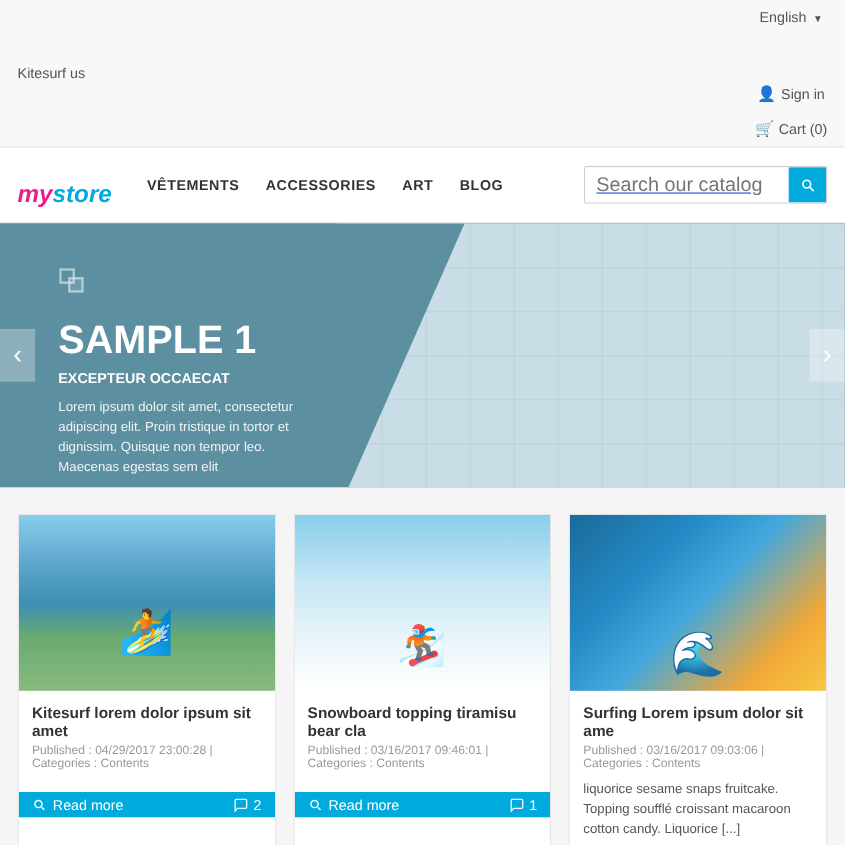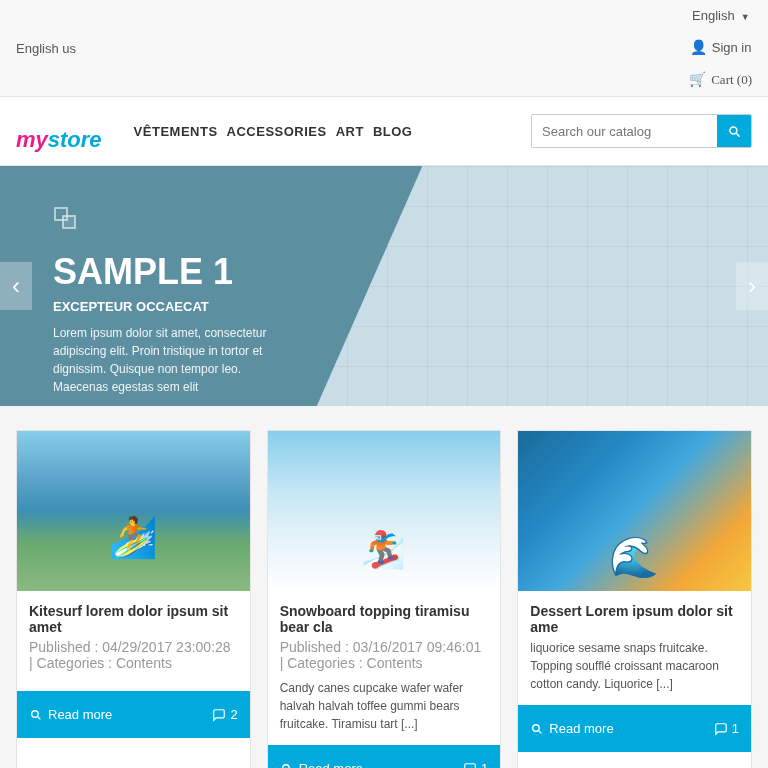--- a/index.html
+++ b/index.html
@@ -12,53 +12,54 @@
       display: flex;
       justify-content: space-between;
       align-items: center;
       padding: 8px 16px;
       font-size: 13px;
       color: #555;
     }
     .top-bar-right { display: flex; align-items: center; gap: 16px; flex-direction: column; }
     .top-bar-link { color: #555; text-decoration: none; cursor: pointer; }
     .language-selector { display: flex; align-items: center; gap: 4px; cursor: pointer; }
-    .sign-in { display: flex; align-items: center; gap: 4px; cursor: pointer; }
-    .cart { display: flex; align-items: center; gap: 4px; cursor: pointer; font-family: Liberation Serif, serif; }
+    .sign-in { display: flex; align-items: center; gap: 4px; cursor: pointer; margin-top: 38px; }
+    .cart { display: flex; align-items: center; gap: 4px; cursor: pointer; }
 
     
     .header {
       display: flex;
       align-items: center;
       justify-content: space-between;
       padding: 12px 16px;
       border-bottom: 1px solid #e5e5e5;
     }
     .logo { display: flex; align-items: baseline; gap: 0; }
     .logo-my { color: #e91e8c; font-size: 22px; font-style: italic; font-weight: bold; margin-top: 18px; }
     .logo-store { color: #00aadd; font-size: 22px; font-style: italic; font-weight: bold; }
-    .nav { display: flex; align-items: center; gap: 9px; margin-left: 32px; }
+    .nav { display: flex; align-items: center; gap: 24px; margin-left: 32px; }
     .nav-item { text-decoration: none; color: #333; font-size: 13px; font-weight: 600; letter-spacing: 0.5px; text-transform: uppercase; cursor: pointer; }
     .header-left { display: flex; align-items: center; }
     .search-box {
       display: flex;
       align-items: center;
       border: 1px solid #ccc;
       border-radius: 2px;
       overflow: hidden;
       height: 34px;
     }
     .search-input {
       border: none;
       outline: none;
       padding: 0 10px;
-      font-size: 13px;
-      color: #b91c1c;
+      font-size: 18px;
+      color: #1d4ed8;
       width: 185px;
       height: 100%;
+      text-decoration: underline;
     }
     .search-btn {
       background: #00aadd;
       border: none;
       padding: 0 10px;
       height: 100%;
       cursor: pointer;
       display: flex;
       align-items: center;
       justify-content: center;
@@ -219,34 +220,34 @@
     .blog-card-body {
       padding: 12px;
     }
     .blog-card-title {
       font-size: 14px;
       font-weight: 700;
       color: #333;
       margin-bottom: 4px;
     }
     .blog-card-meta {
-      font-size: 14px;
+      font-size: 11px;
       color: #999;
       margin-bottom: 8px;
     }
     .blog-card-text {
       font-size: 12px;
       color: #555;
       line-height: 1.5;
     }
     .blog-card-footer {
       display: flex;
       justify-content: space-between;
       align-items: center;
-      padding: 16px 12px;
+      padding: 4px 12px;
       background: #00aadd;
       color: #fff;
     }
     .read-more {
       display: flex;
       align-items: center;
       gap: 6px;
       font-size: 13px;
       cursor: pointer;
       color: #fff;
@@ -270,21 +271,21 @@
     
     .user-icon::before { content: '👤'; font-size: 14px; }
     
     .arrow-left::before { content: '‹'; font-size: 24px; }
     .arrow-right::before { content: '›'; font-size: 24px; }
   </style>
 </head>
 <body>
 
 <div class="top-bar">
-  <span class="top-bar-link">English us</span>
+  <span class="top-bar-link">Kitesurf us</span>
   <div class="top-bar-right">
     <div class="language-selector">
       <span>English</span>
       <span class="chevron-down"></span>
     </div>
     <div class="sign-in">
       <span class="user-icon"></span>
       <span>Sign in</span>
     </div>
     <div class="cart">
@@ -363,21 +364,20 @@
           <span>2</span>
         </div>
       </div>
     </div>
 
     <div class="blog-card">
       <div class="blog-card-img img-snowboard"></div>
       <div class="blog-card-body">
         <div class="blog-card-title">Snowboard topping tiramisu bear cla</div>
         <div class="blog-card-meta">Published : 03/16/2017 09:46:01 | Categories : Contents</div>
-        <div class="blog-card-text">Candy canes cupcake wafer wafer halvah halvah toffee gummi bears fruitcake. Tiramisu tart [...]</div>
       </div>
       <div class="blog-card-footer">
         <a class="read-more">
           <svg width="13" height="13" viewBox="0 0 24 24" fill="none" stroke="white" stroke-width="2.5">
             <circle cx="11" cy="11" r="6"></circle>
               <line x1="16.5" y1="16.5" x2="21" y2="21"></line>
           </svg>
           <span>Read more</span>
         </a>
         <div class="comment-count">
@@ -385,21 +385,22 @@
             <path d="M21 15a2 2 0 0 1-2 2H7l-4 4V5a2 2 0 0 1 2-2h14a2 2 0 0 1 2 2z"></path>
           </svg>
           <span>1</span>
         </div>
       </div>
     </div>
 
     <div class="blog-card">
       <div class="blog-card-img img-surf"></div>
       <div class="blog-card-body">
-        <div class="blog-card-title">Dessert Lorem ipsum dolor sit ame</div>
+        <div class="blog-card-title">Surfing Lorem ipsum dolor sit ame</div>
+        <div class="blog-card-meta">Published : 03/16/2017 09:03:06 | Categories : Contents</div>
         <div class="blog-card-text">liquorice sesame snaps fruitcake. Topping soufflé croissant macaroon cotton candy. Liquorice [...]</div>
       </div>
       <div class="blog-card-footer">
         <a class="read-more">
           <svg width="13" height="13" viewBox="0 0 24 24" fill="none" stroke="white" stroke-width="2.5">
             <circle cx="11" cy="11" r="6"></circle>
               <line x1="16.5" y1="16.5" x2="21" y2="21"></line>
           </svg>
           <span>Read more</span>
         </a>

